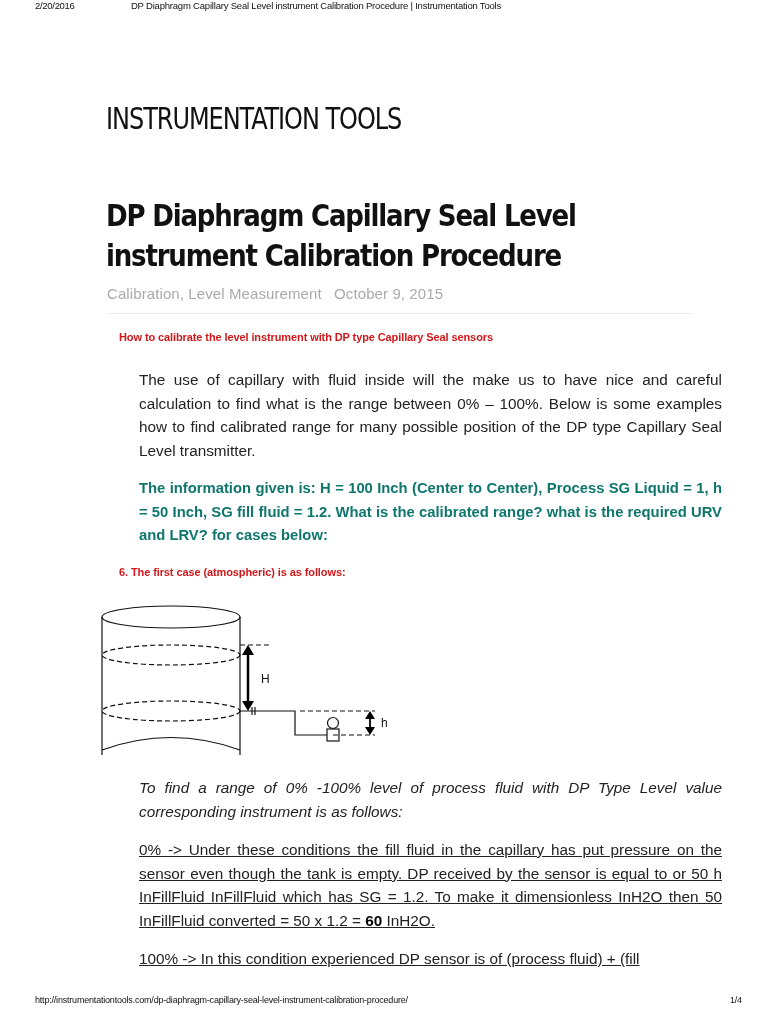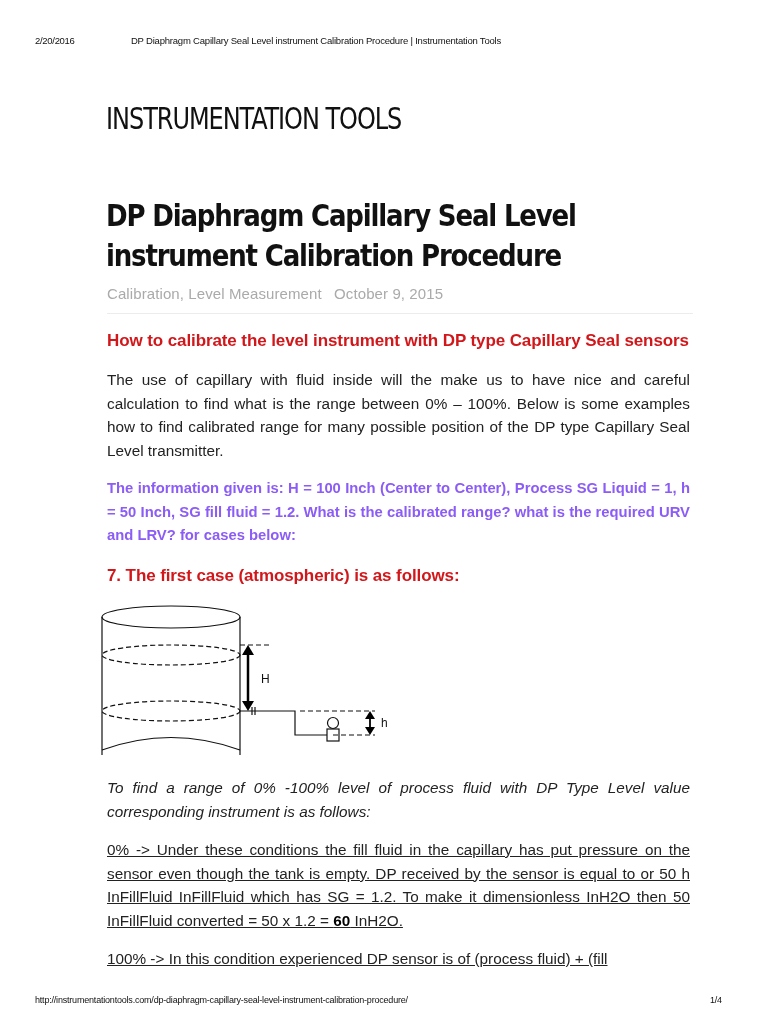--- a/index.html
+++ b/index.html
@@ -1,20 +1,20 @@
 <!DOCTYPE html>
 <html><head>
   <meta charset="utf-8">
   <style>
     * { margin: 0; padding: 0; box-sizing: border-box; }
     html, body { width: 768px; height: 1024px; background: #ffffff; overflow: hidden; }
     body { position: relative; font-family: "Liberation Sans", sans-serif; color: #222; }
 
     .print-header {
-      position: absolute; top: 35px; left: 0; width: 768px; height: 14px;
+      position: absolute; top: 0; left: 0; width: 768px; height: 14px;
       font-family: "Liberation Sans", sans-serif; font-size: 9.5px; color: #111;
     }
     .print-header .date { position: absolute; left: 35px; top: 0; letter-spacing: -0.3px; }
     .print-header .title { position: absolute; left: 0; width: 632px; text-align: center; top: 0; letter-spacing: -0.2px; }
 
     .site-title {
       position: absolute; left: 106px; top: 100px;
       font-family: "DejaVu Sans Condensed", "DejaVu Sans", sans-serif;
       font-stretch: condensed;
       font-size: 31px; color: #111; letter-spacing: -1.2px;
@@ -37,36 +37,36 @@
     }
     .meta .date { margin-left: 8px; }
 
     .divider {
       position: absolute; left: 107px; top: 313px; width: 586px; height: 1px;
       background: #ececec;
     }
 
     .content { position: absolute; left: 107px; width: 583px; }
     .red-heading {
-      color: #d2171b; font-weight: bold; font-size: 17px; letter-spacing: -0.1px;
+      color: #d2171b; font-weight: bold; font-size: 11px; letter-spacing: -0.1px; margin-left: 12px;
     }
     .para {
-      font-size: 15.3px; line-height: 23.5px; color: #222; text-align: justify;
+      font-size: 15.3px; line-height: 23.5px; color: #222; text-align: justify; margin-left: 32px;
     }
-    .para.bold { font-weight: bold; color: #8b5cf6; font-size: 14.8px; }
+    .para.bold { font-weight: bold; color: #0f766e; font-size: 14.8px; }
     .para b { font-weight: bold; color: #000; }
 
     .diagram { position: absolute; left: 95px; top: 595px; width: 320px; height: 160px; }
 
     .print-footer {
       position: absolute; top: 995px; left: 0; width: 768px; height: 14px;
       font-size: 9px; color: #111; letter-spacing: -0.2px;
     }
     .print-footer .url { position: absolute; left: 35px; }
-    .print-footer .page { position: absolute; left: 710px; }
+    .print-footer .page { position: absolute; left: 730px; }
   </style>
 </head>
 <body>
 
 <div class="print-header">
   <span class="date">2/20/2016</span>
   <span class="title">DP Diaphragm Capillary Seal Level instrument Calibration Procedure | Instrumentation Tools</span>
 </div>
 
 <div class="site-title">INSTRUMENTATION TOOLS</div>
@@ -82,21 +82,21 @@
 </div>
 
 <div class="divider"></div>
 
 <div class="content red-heading" style="top:331px;">How to calibrate the level instrument with DP type Capillary Seal sensors</div>
 
 <p class="content para" style="top:368px;">The use of capillary with fluid inside will the make us to have nice and careful calculation to find what is the range between 0% – 100%. Below is some examples how to find calibrated range for many possible position of the DP type Capillary Seal Level transmitter.</p>
 
 <p class="content para bold" style="top:477px;">The information given is: H = 100 Inch (Center to Center), Process SG Liquid = 1, h = 50 Inch, SG fill fluid = 1.2. What is the calibrated range? what is the required URV and LRV? for cases below:</p>
 
-<div class="content red-heading" style="top:566px;">7. The first case (atmospheric) is as follows:</div>
+<div class="content red-heading" style="top:566px;">6. The first case (atmospheric) is as follows:</div>
 
 <svg class="diagram" viewBox="0 0 320 160" width="320" height="160">
   <g fill="none" stroke="#111" stroke-width="1.2">
 
     <ellipse cx="76" cy="22" rx="69" ry="11"></ellipse>
 
     <line x1="7" y1="22" x2="7" y2="160"></line>
     <line x1="145" y1="22" x2="145" y2="160"></line>
 
     <path d="M7 155 Q76 130 145 155"></path>

